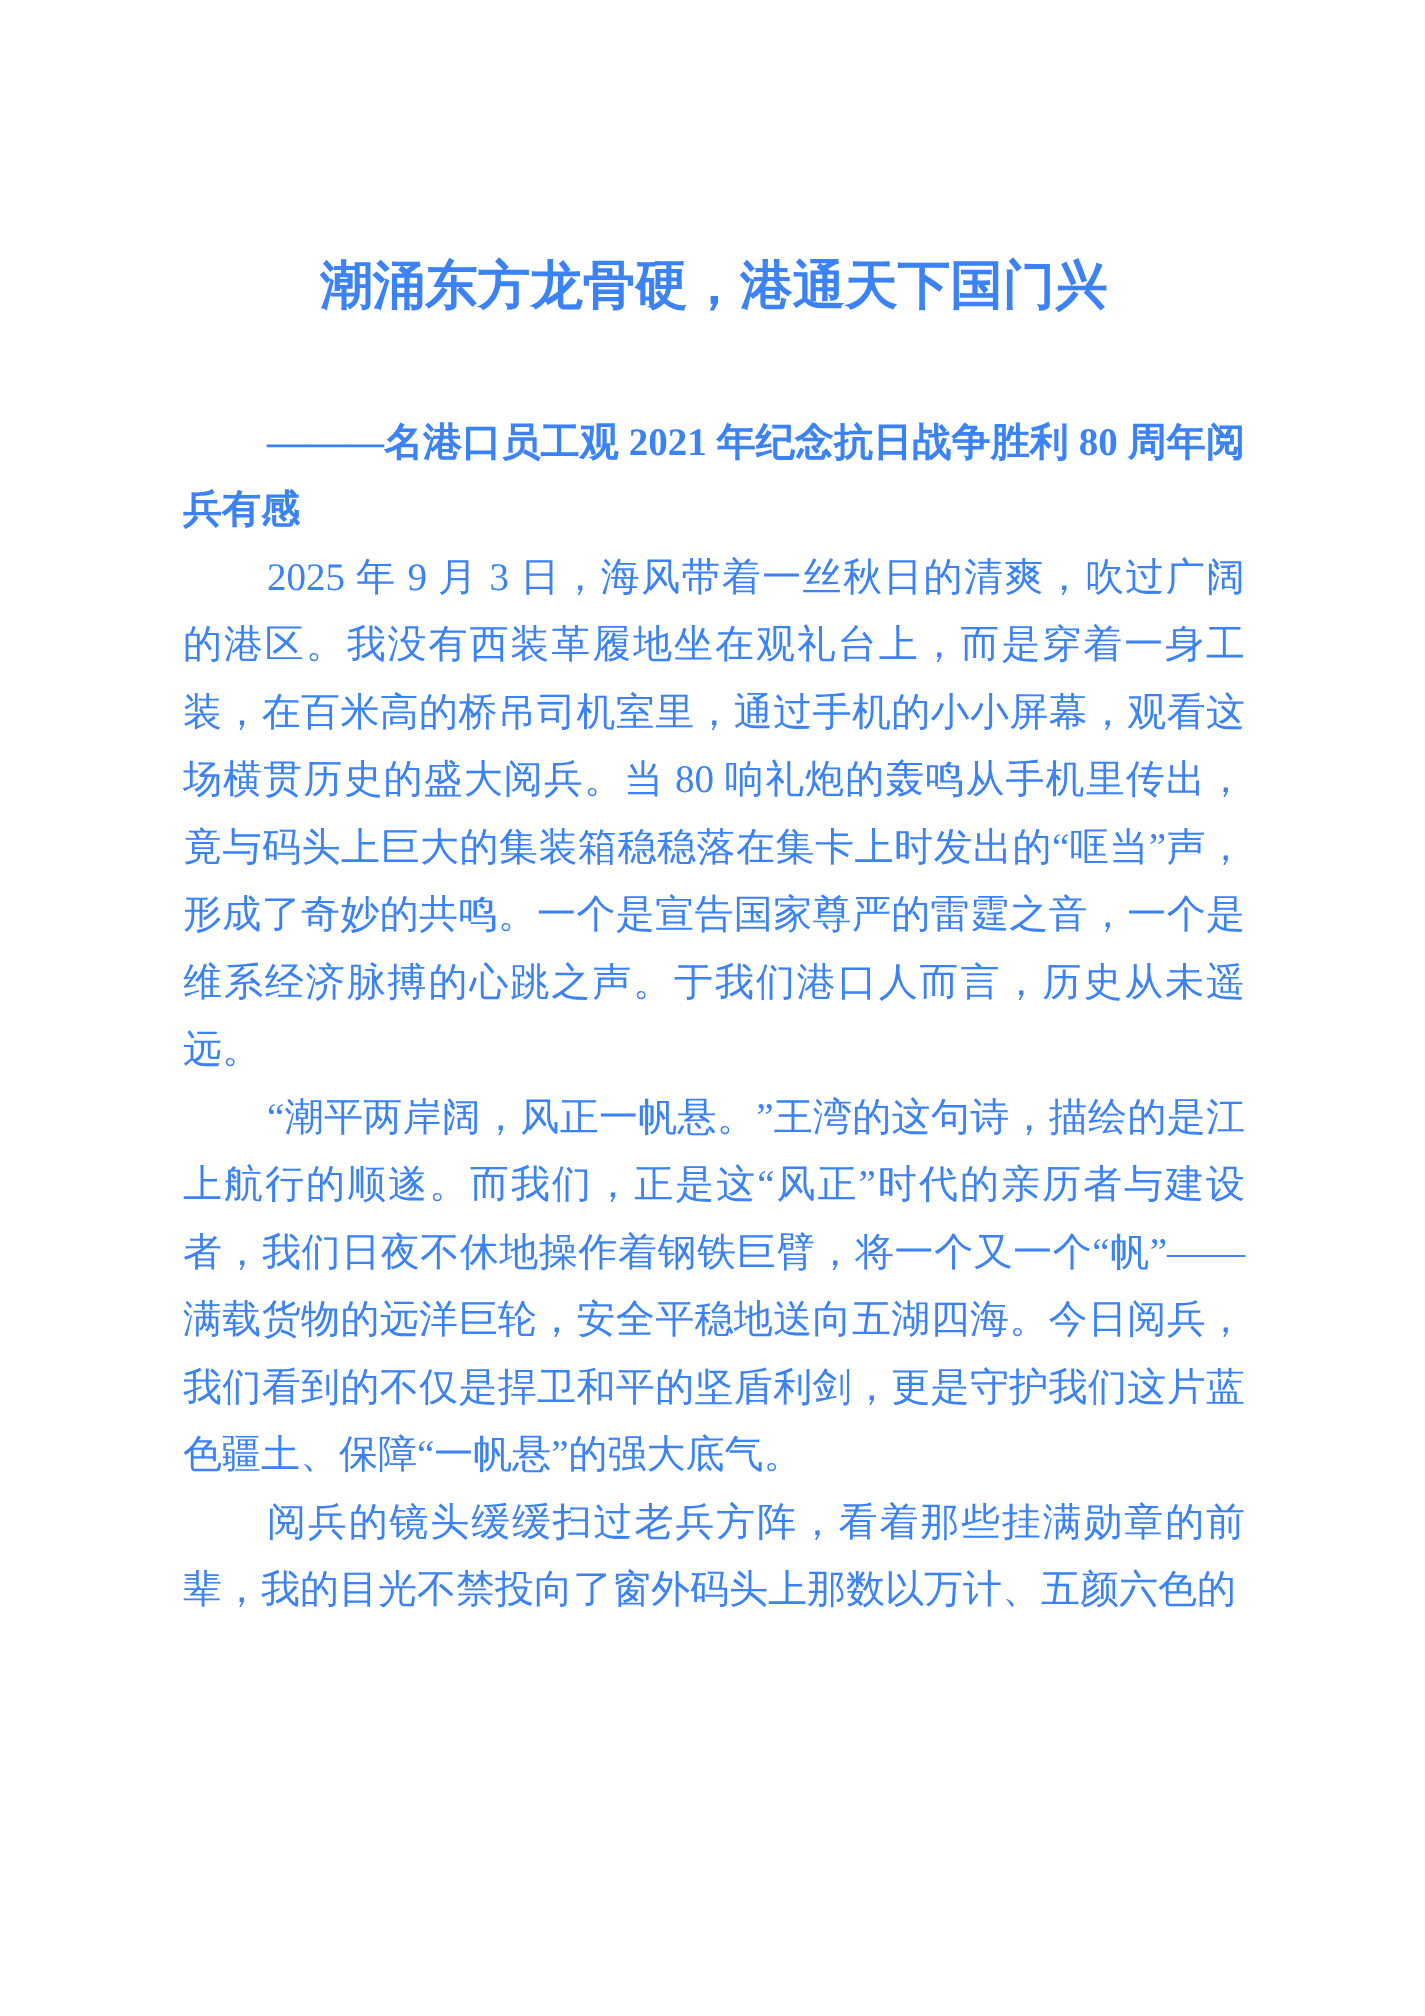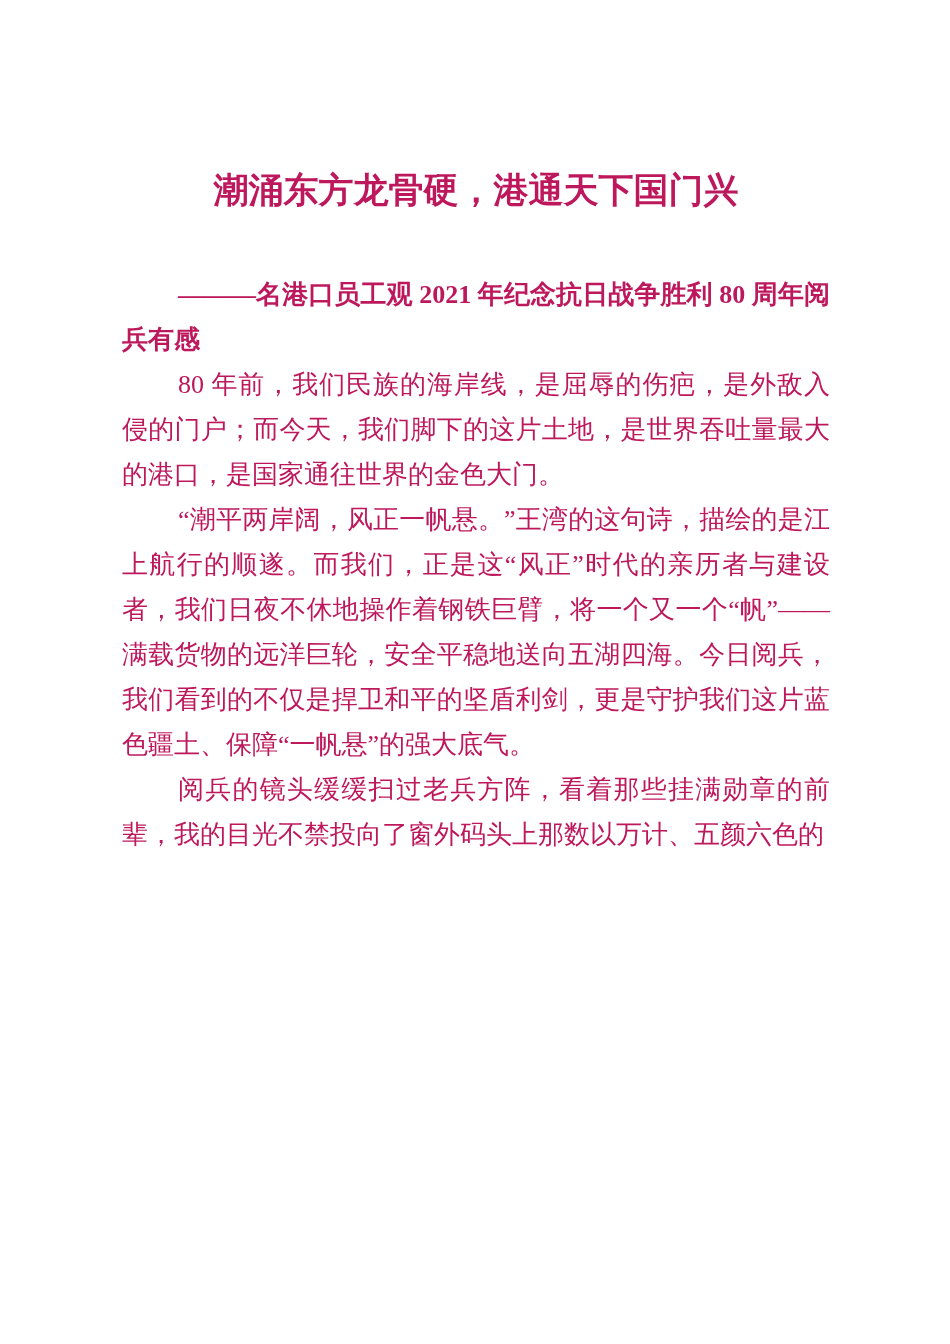--- a/index.html
+++ b/index.html
@@ -5,21 +5,21 @@
   html, body {
     margin: 0;
     padding: 0;
     background: #ffffff;
   }
   .page {
     position: relative;
     width: 950px;
     height: 1308px;
     background: #ffffff;
-    color: #be185d;
+    color: #3b82f6;
     overflow: hidden;
     font-family: "Liberation Serif", "DejaVu Sans", sans-serif;
   }
   .content {
     padding: 0 120px 0 122px;
   }
   .doc-title {
     margin: 0;
     padding-top: 170px;
     font-size: 35px;
@@ -45,17 +45,17 @@
     text-indent: 56px;
   }
 </style>
 </head>
 <body>
 
 <div class="page">
   <div class="content">
     <h1 class="doc-title">潮涌东方龙骨硬，港通天下国门兴</h1>
     <p class="doc-subtitle">———名港口员工观 2021 年纪念抗日战争胜利 80 周年阅兵有感</p>
-    <p class="doc-paragraph">80 年前，我们民族的海岸线，是屈辱的伤疤，是外敌入侵的门户；而今天，我们脚下的这片土地，是世界吞吐量最大的港口，是国家通往世界的金色大门。</p>
+    <p class="doc-paragraph">2025 年 9 月 3 日，海风带着一丝秋日的清爽，吹过广阔的港区。我没有西装革履地坐在观礼台上，而是穿着一身工装，在百米高的桥吊司机室里，通过手机的小小屏幕，观看这场横贯历史的盛大阅兵。当 80 响礼炮的轰鸣从手机里传出，竟与码头上巨大的集装箱稳稳落在集卡上时发出的“哐当”声，形成了奇妙的共鸣。一个是宣告国家尊严的雷霆之音，一个是维系经济脉搏的心跳之声。于我们港口人而言，历史从未遥远。</p>
     <p class="doc-paragraph">“潮平两岸阔，风正一帆悬。”王湾的这句诗，描绘的是江上航行的顺遂。而我们，正是这“风正”时代的亲历者与建设者，我们日夜不休地操作着钢铁巨臂，将一个又一个“帆”——满载货物的远洋巨轮，安全平稳地送向五湖四海。今日阅兵，我们看到的不仅是捍卫和平的坚盾利剑，更是守护我们这片蓝色疆土、保障“一帆悬”的强大底气。</p>
     <p class="doc-paragraph">阅兵的镜头缓缓扫过老兵方阵，看着那些挂满勋章的前辈，我的目光不禁投向了窗外码头上那数以万计、五颜六色的</p>
   </div>
 </div>
 
 </body></html>

